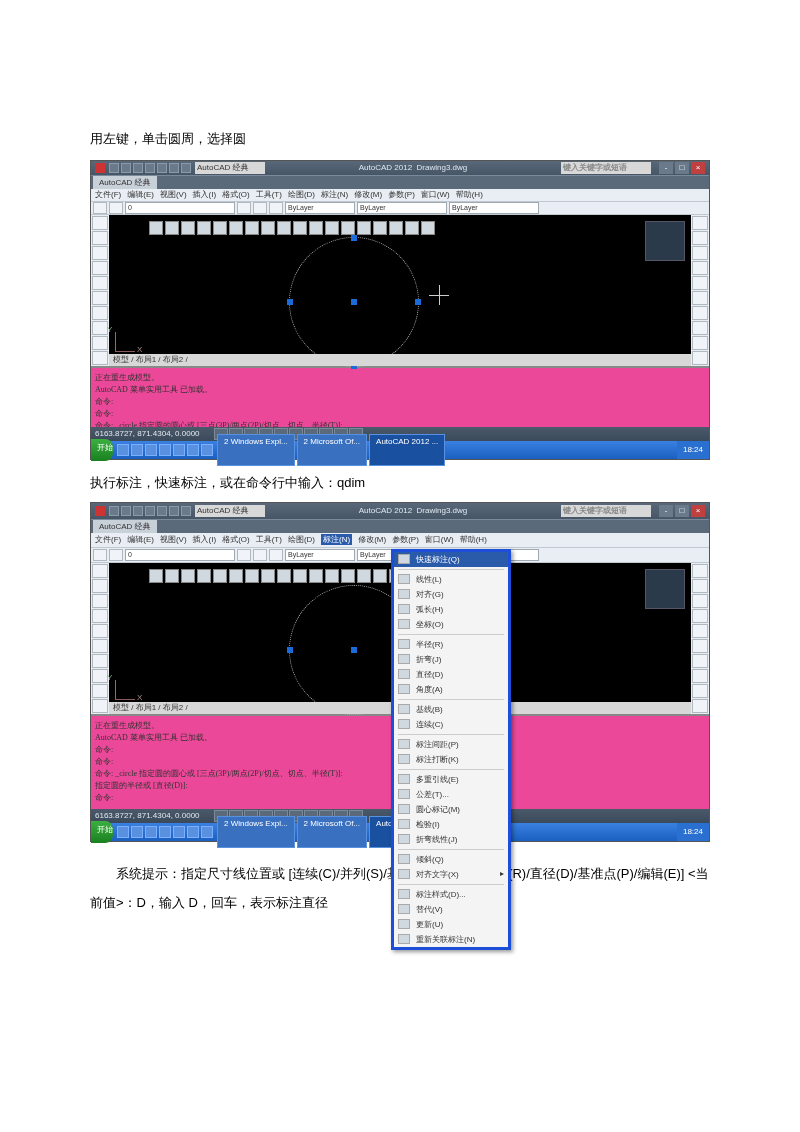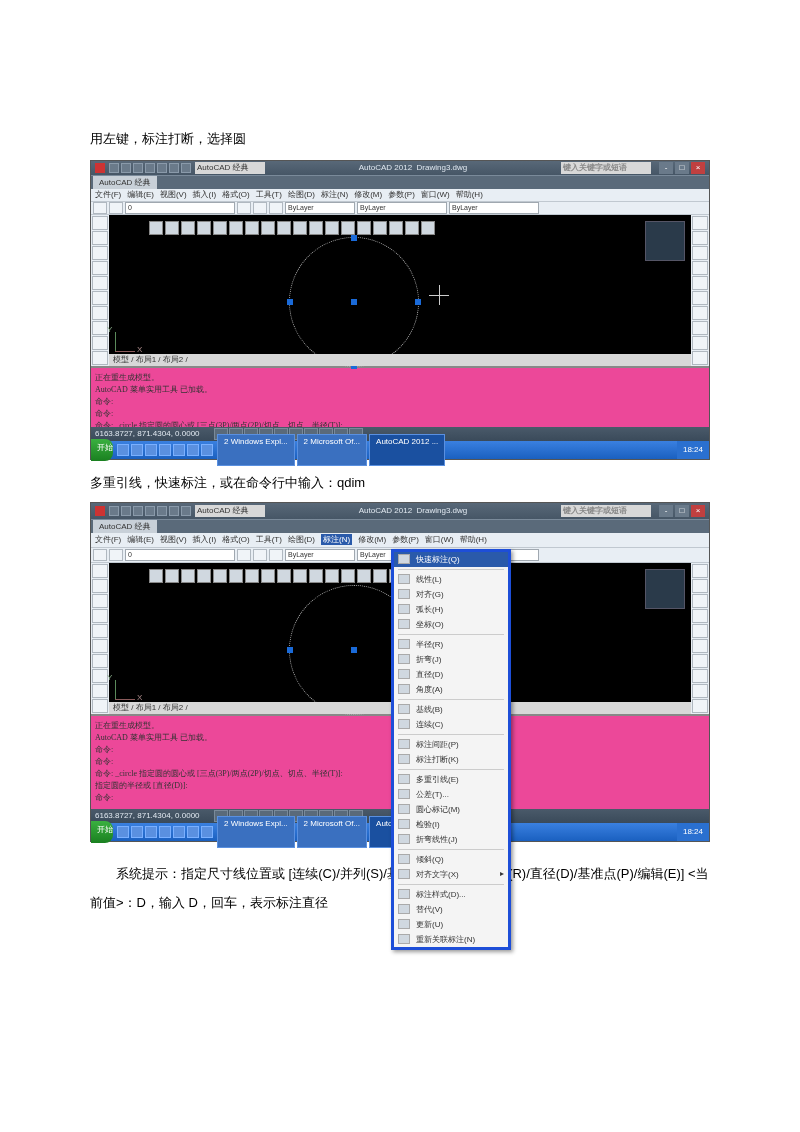--- a/index.html
+++ b/index.html
@@ -60,21 +60,21 @@
   .dropdown .item { padding:2px 22px 2px 22px; color:#333; white-space:nowrap; position:relative; }
   .dropdown .item.hl { background:#2a5aaa; color:#fff; }
   .dropdown .sep { height:1px; background:#ccc; margin:2px 4px; }
   .dropdown .item .ic { position:absolute; left:4px; top:2px; width:12px; height:10px; background:#d0d8e0; border:1px solid #aaa; }
   .dropdown .item .ar { position:absolute; right:4px; top:2px; color:#333; }
 </style>
 </head>
 <body>
 
 <div class="page">
-  <p class="instr">用左键，标注打断，选择圆</p>
+  <p class="instr">用左键，单击圆周，选择圆</p>
 
   <div class="screenshot" style="height:300px;">
     <div class="sc-titlebar">
       <div class="logo"></div>
       <div class="qat">
           <span></span>
           <span></span>
           <span></span>
           <span></span>
           <span></span>
@@ -212,21 +212,21 @@
           <span></span>
           <span></span>
         </div>
       <div class="task">2 Windows Expl...</div>
       <div class="task">2 Microsoft Of...</div>
       <div class="task active">AutoCAD 2012 ...</div>
       <div class="tray">18:24</div>
     </div>
   </div>
 
-  <p class="instr2">多重引线，快速标注，或在命令行中输入：qdim</p>
+  <p class="instr2">执行标注，快速标注，或在命令行中输入：qdim</p>
 
   <div class="screenshot" style="height:340px;">
     <div class="sc-titlebar">
       <div class="logo"></div>
       <div class="qat">
           <span></span>
           <span></span>
           <span></span>
           <span></span>
           <span></span>

